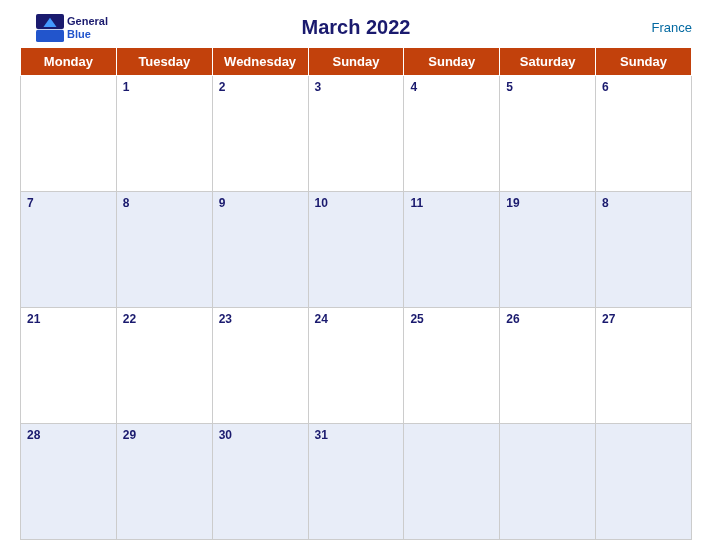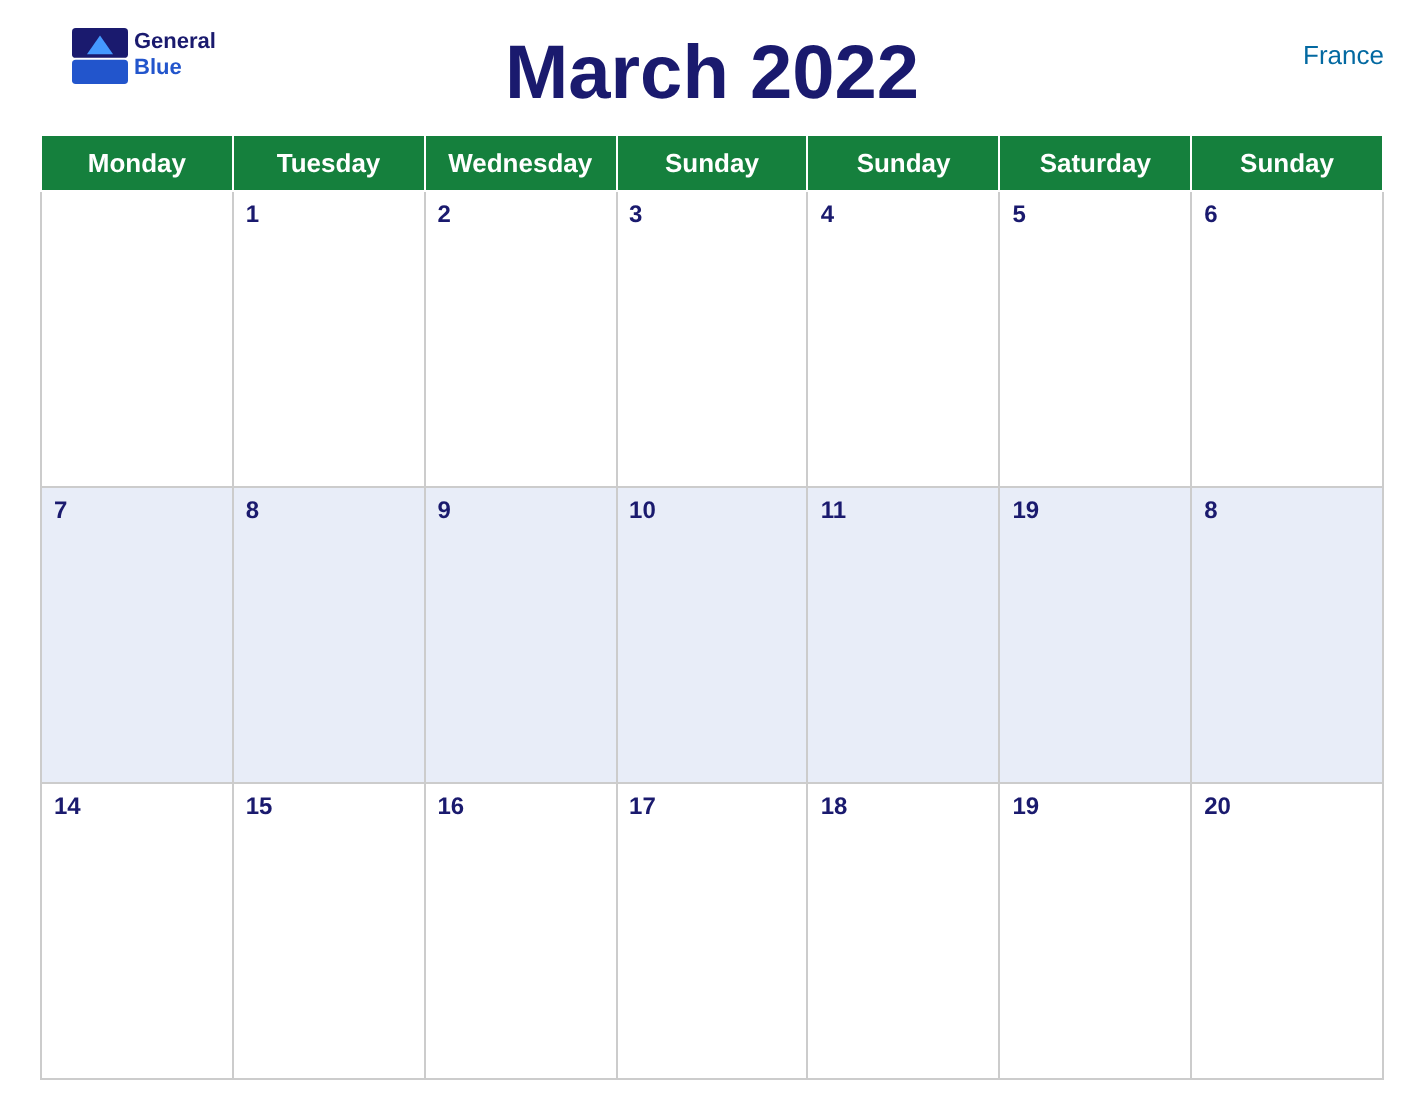--- a/index.html
+++ b/index.html
@@ -39,39 +39,39 @@
     }
     .logo-text span {
       color: #2255cc;
       font-weight: bold;
     }
     .logo-icon {
       width: 28px;
       height: 28px;
     }
     .title {
-      font-size: 38px;
+      font-size: 20px;
       font-weight: bold;
       color: #1a1a6e;
       text-align: center;
     }
     .country {
       position: absolute;
       right: 0;
       top: 10px;
       font-size: 13px;
       color: #0369a1;
     }
     .calendar {
       width: 100%;
       border-collapse: collapse;
       flex: 1;
     }
     .calendar th {
-      background-color: #15803d;
+      background-color: #c2410c;
       color: #fff;
       text-align: center;
       font-size: 13px;
       font-weight: bold;
       padding: 6px 4px;
       border: 1px solid #fff;
     }
     .calendar td {
       border: 1px solid #ccc;
       vertical-align: top;
@@ -139,22 +139,31 @@
       <tr>
         <td><span class="day-num">7</span></td>
         <td><span class="day-num">8</span></td>
         <td><span class="day-num">9</span></td>
         <td><span class="day-num">10</span></td>
         <td><span class="day-num">11</span></td>
         <td><span class="day-num">19</span></td>
         <td><span class="day-num">8</span></td>
       </tr>
       <tr>
-        <td><span class="day-num">14</span></td>
-        <td><span class="day-num">15</span></td>
-        <td><span class="day-num">16</span></td>
-        <td><span class="day-num">17</span></td>
-        <td><span class="day-num">18</span></td>
-        <td><span class="day-num">19</span></td>
-        <td><span class="day-num">20</span></td>
+        <td><span class="day-num">21</span></td>
+        <td><span class="day-num">22</span></td>
+        <td><span class="day-num">23</span></td>
+        <td><span class="day-num">24</span></td>
+        <td><span class="day-num">25</span></td>
+        <td><span class="day-num">26</span></td>
+        <td><span class="day-num">27</span></td>
+      </tr>
+      <tr>
+        <td><span class="day-num">28</span></td>
+        <td><span class="day-num">29</span></td>
+        <td><span class="day-num">30</span></td>
+        <td><span class="day-num">31</span></td>
+        <td class="empty"></td>
+        <td class="empty"></td>
+        <td class="empty"></td>
       </tr>
     </tbody>
 </table>
 
 </body></html>

